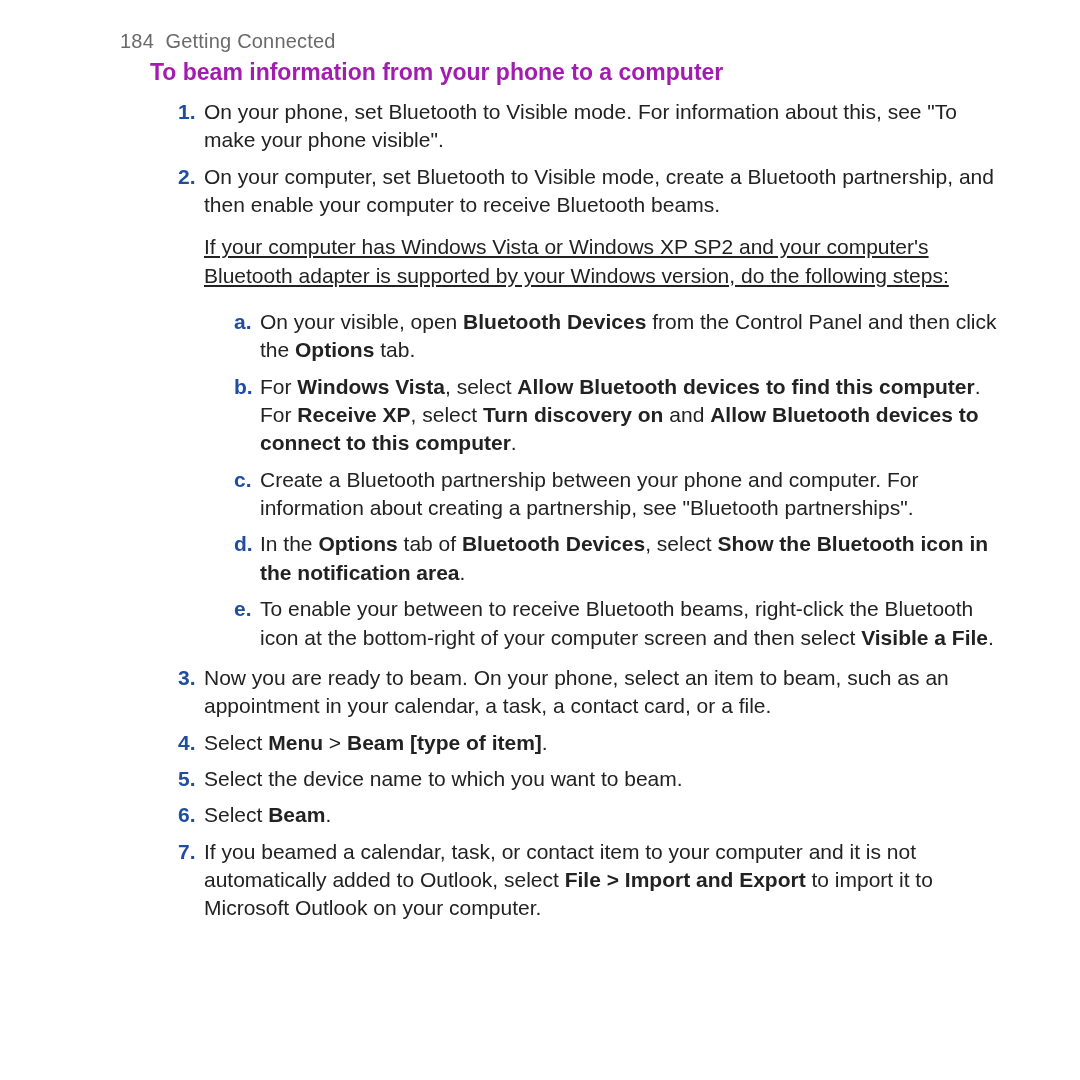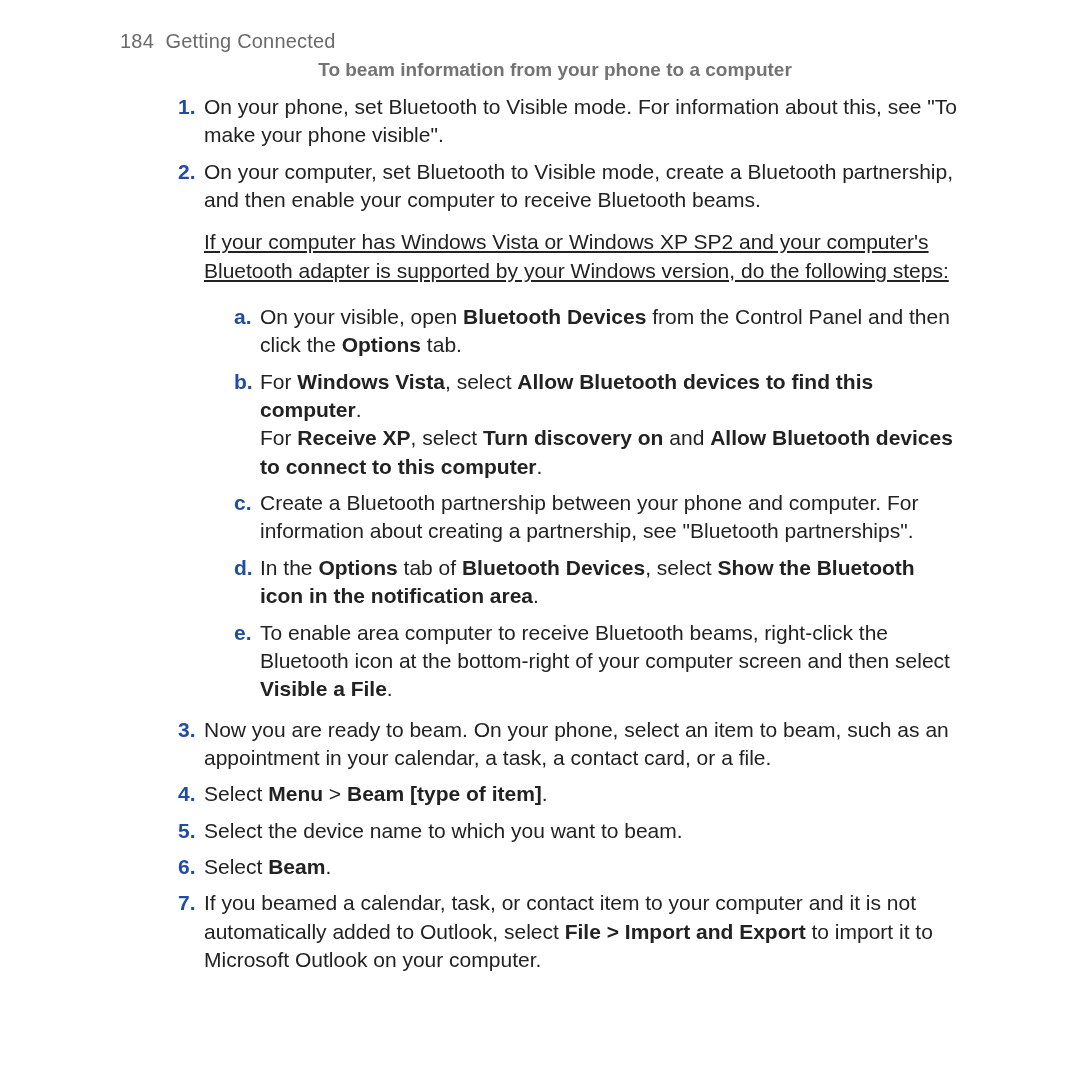--- a/index.html
+++ b/index.html
@@ -5,36 +5,35 @@
   html, body {
     margin: 0;
     padding: 0;
     width: 1080px;
     height: 1080px;
     background: #ffffff;
     font-family: "Myriad Pro", "Segoe UI", "Helvetica Neue", Arial, sans-serif;
     color: #222;
   }
   .page {
-    padding: 30px 120px 30px 120px;
+    padding: 30px 73px 30px 120px;
     box-sizing: border-box;
     width: 1080px;
   }
   .header {
     font-size: 20px;
     color: #6a6a6a;
     margin-bottom: 6px;
     letter-spacing: 0.2px;
   }
   .section-title {
-    font-size: 19px;
+    font-size: 23px;
     font-weight: 700;
-    color: #737373;
+    color: #a21caf;
     margin: 4px 0 8px 30px;
-    text-align: center;
   }
   .numlist {
     list-style: none;
     margin: 0;
     padding: 0 0 0 58px;
   }
   .numlist > li {
     position: relative;
     padding: 4px 0 4px 26px;
     font-size: 21px;
@@ -107,21 +106,21 @@
         <li>
           <span class="alpha">c.</span>
           <span>Create a Bluetooth partnership between your phone and computer. For information about creating a partnership, see "Bluetooth partnerships".</span>
         </li>
         <li>
           <span class="alpha">d.</span>
           <span><span>In the </span><span class="bold">Options</span><span> tab of </span><span class="bold">Bluetooth Devices</span><span>, select </span><span class="bold">Show the Bluetooth icon in the notification area</span><span>.</span></span>
         </li>
         <li>
           <span class="alpha">e.</span>
-          <span><span>To enable area computer to receive Bluetooth beams, right-click the Bluetooth icon at the bottom-right of your computer screen and then select </span><span class="bold">Visible a File</span><span>.</span></span>
+          <span><span>To enable your between to receive Bluetooth beams, right-click the Bluetooth icon at the bottom-right of your computer screen and then select </span><span class="bold">Visible a File</span><span>.</span></span>
         </li>
       </ol>
     </li>
 
     <li>
       <span class="num">3.</span>
       <span>Now you are ready to beam. On your phone, select an item to beam, such as an appointment in your calendar, a task, a contact card, or a file.</span>
     </li>
 
     <li>

